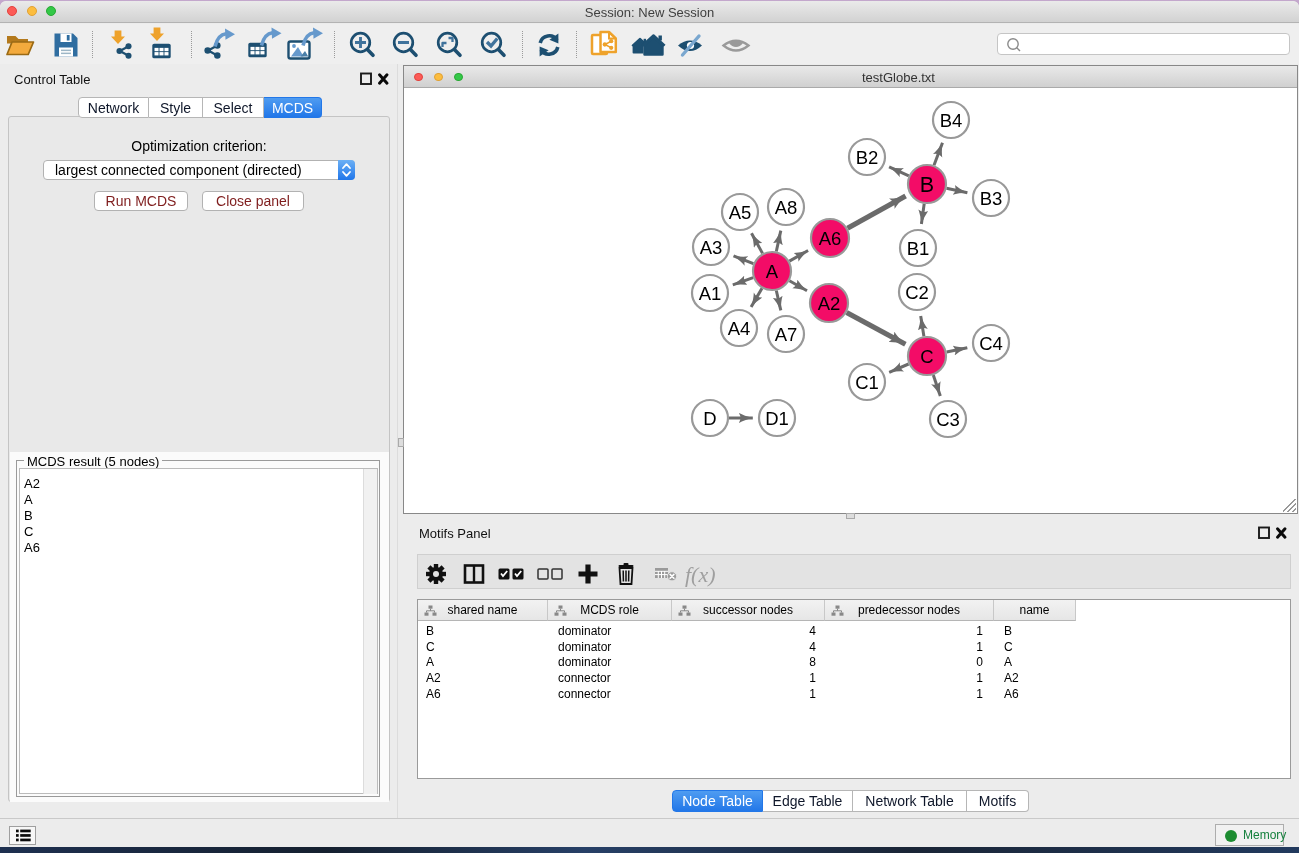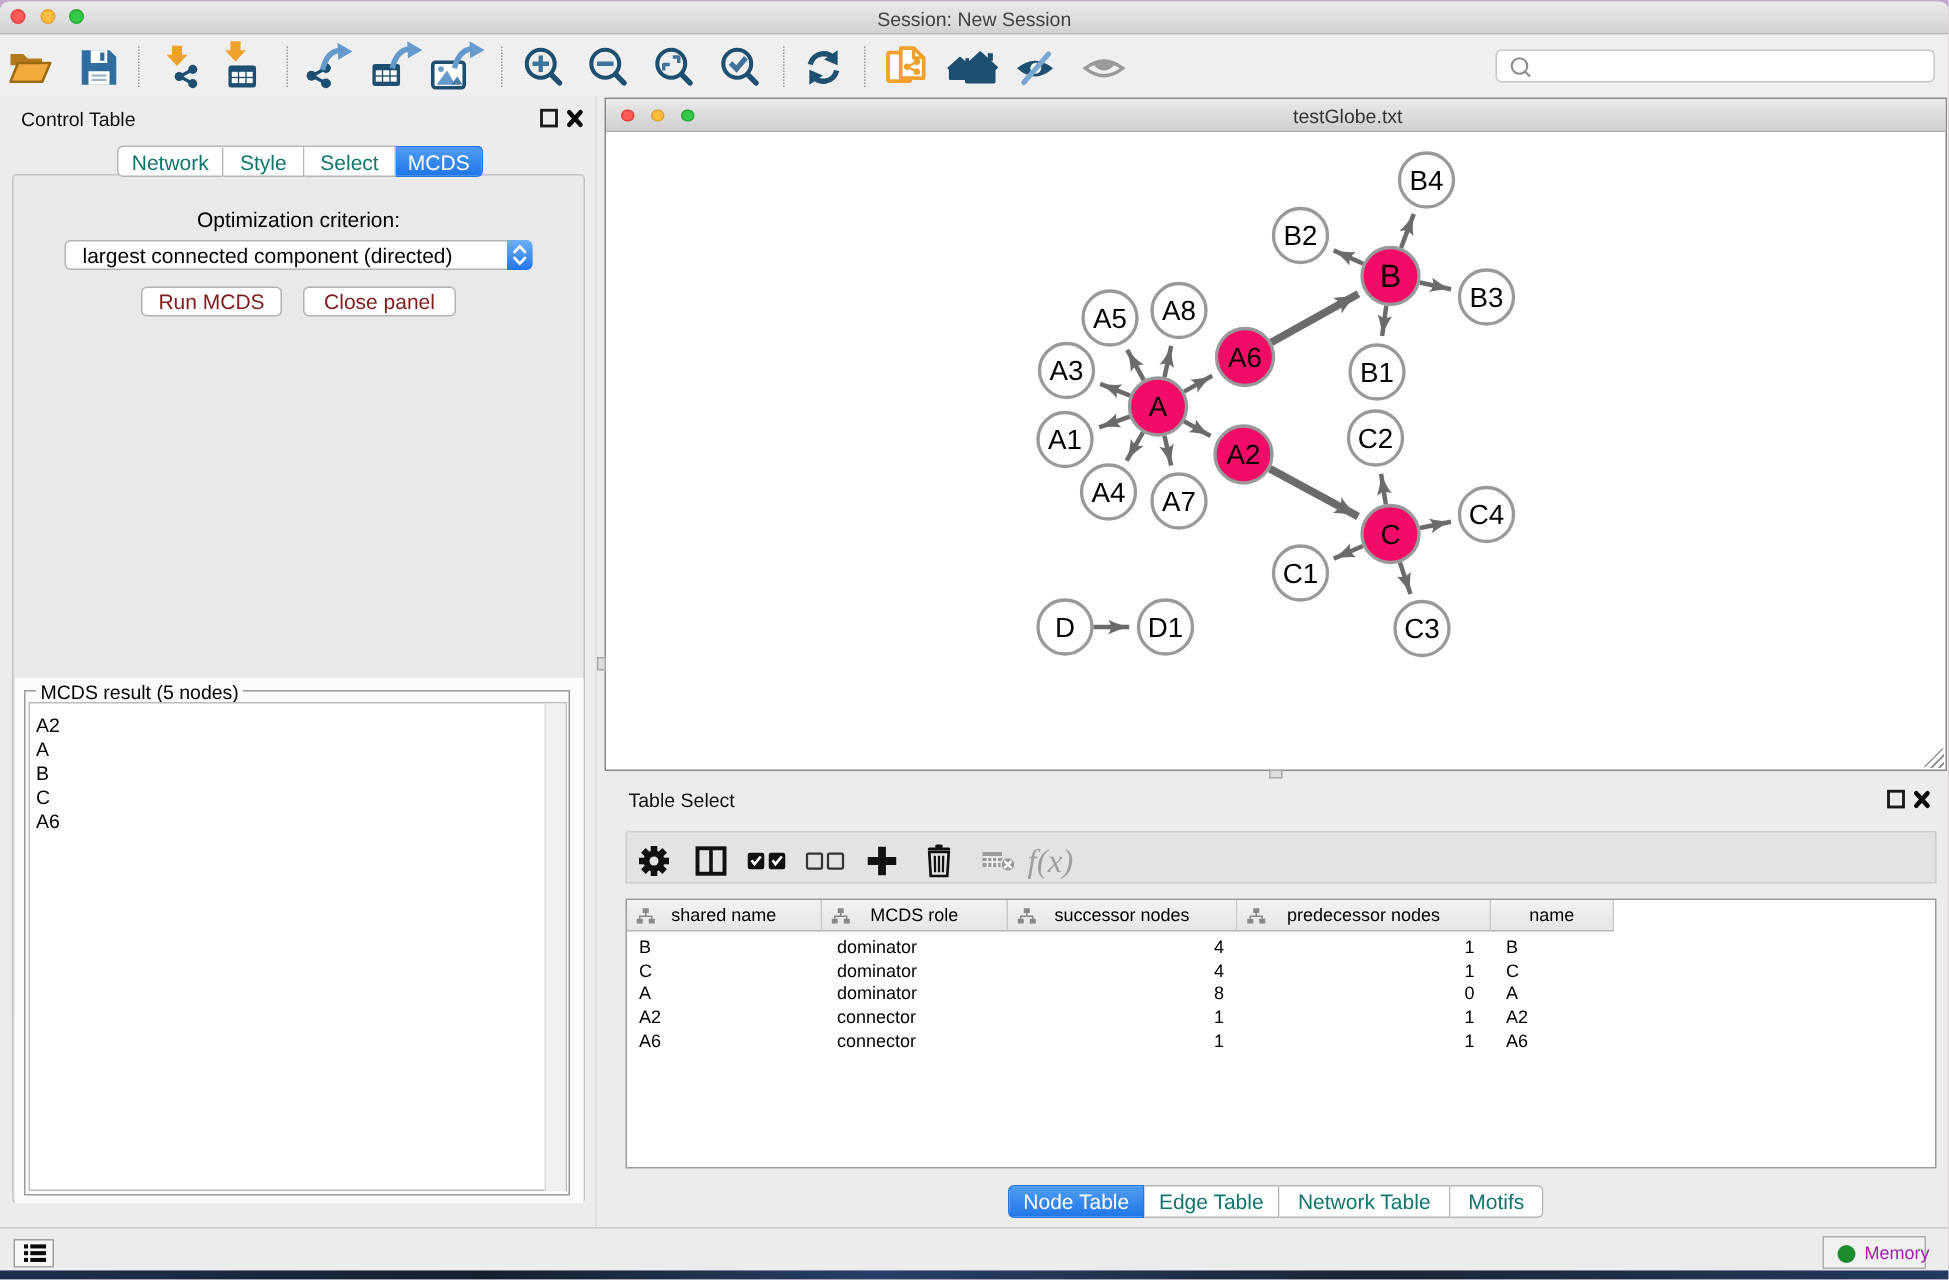--- a/index.html
+++ b/index.html
@@ -19,21 +19,21 @@
 #toolbar { position:absolute; left:0; top:23px; width:1299px; height:40px; background:#efefef; }
 #toolbar svg { position:absolute; top:0; left:0; }
 .vsep { position:absolute; top:7px; height:27px; width:0; border-left:1px dotted #9a9a9a; }
 #search { position:absolute; left:997px; top:9px; width:293px; height:22px; background:#fff;
   border:1px solid #c5c5c5; border-radius:4px; }
 
 #cp-title { position:absolute; left:14px; top:71px; font-size:13px; color:#111; }
 #ctrlpanel { position:absolute; left:8px; top:115px; width:382px; height:686px;
   background:#e9e9e9; border:1px solid #c4c4c4; border-radius:3px; }
 .seg { position:absolute; display:flex; font-size:14px; }
-.seg > div { background:#fff; border:1px solid #b6b6b6; border-left:none; color:#0f766e;
+.seg > div { background:#fff; border:1px solid #b6b6b6; border-left:none; color:#0f172a;
   display:flex; align-items:center; justify-content:center; }
 .seg > div:first-child { border-left:1px solid #b6b6b6; border-radius:4px 0 0 4px; }
 .seg > div:last-child { border-radius:0 4px 4px 0; }
 .seg > div.on { background:linear-gradient(#4f9cf1,#2277e8); color:#fff; border-color:#2277e8; }
 #cp-tabs { left:78px; top:96px; height:21px; z-index:5; }
 #cp-tabs > div:nth-child(1){ width:71px; } #cp-tabs > div:nth-child(2){ width:54px; }
 #cp-tabs > div:nth-child(3){ width:61px; } #cp-tabs > div:nth-child(4){ width:58px; }
 #optlabel { position:absolute; left:0; top:137px; width:398px; text-align:center; font-size:14px; color:#000;}
 #dropdown { position:absolute; left:43px; top:159px; width:312px; height:20px; background:#fff;
   border:1px solid #b2b2b2; border-radius:4px; font-size:14px; line-height:18px; padding-left:11px; }
@@ -76,21 +76,21 @@
 
 #bot-tabs { left:672px; top:789px; height:22px; font-size:14px; }
 #bot-tabs > div:nth-child(1){ width:91px; } #bot-tabs > div:nth-child(2){ width:90px; }
 #bot-tabs > div:nth-child(3){ width:114px; } #bot-tabs > div:nth-child(4){ width:62px; }
 
 #statusbar { position:absolute; left:0; top:817px; width:1299px; height:29px; background:#ececec;
   border-top:1px solid #c9c9c9; }
 #listbtn { position:absolute; left:9px; top:7px; width:27px; height:19px; border:1px solid #9f9f9f;
   background:#f7f7f7; }
 #membtn { position:absolute; right:15px; top:5px; width:69px; height:22px; border:1px solid #adadad;
-  background:#f1f1f1; font-size:12px; color:#a21caf; line-height:21px; padding-left:27px;}
+  background:#f1f1f1; font-size:12px; color:#15803d; line-height:21px; padding-left:27px;}
 #membtn .dot { position:absolute; left:9px; top:5px; width:12px; height:12px; border-radius:50%; background:#1d8c31; }
 </style></head>
 <body>
 <div id="app">
   <div id="titlebar">
       <div class="tl t1"></div>
       <div class="tl t2"></div>
       <div class="tl t3"></div>
     <div id="apptitle">Session: New Session</div>
     </div>
@@ -362,21 +362,21 @@
 <text x="463" y="300.5" text-anchor="middle" font-size="18.5" fill="#000">C1</text>
 <text x="523" y="274.5" text-anchor="middle" font-size="18.5" fill="#000">C</text>
 <text x="544" y="337.5" text-anchor="middle" font-size="18.5" fill="#000">C3</text>
 <text x="306" y="336.5" text-anchor="middle" font-size="18.5" fill="#000">D</text>
 <text x="373" y="336.5" text-anchor="middle" font-size="18.5" fill="#000">D1</text>
       </svg>
     <div class="grip"></div>
   </div>
   <div class="handle" style="left:398px; top:437px;"></div>
   <div class="handle" style="left:846px; top:512px; width:9px; height:6px;"></div>
-  <div id="tp-title">Table Select</div>
+  <div id="tp-title">Motifs Panel</div>
   <div class="winbtns" style="left:1258px; top:525px;">
     <svg width="30" height="14" viewBox="0 0 30 14">
         <rect x="1" y="1.5" width="10" height="10.5" fill="none" stroke="#1a1a1a" stroke-width="1.9"></rect>
         <path d="M19.5 2.8 L27 11.2 M27 2.8 L19.5 11.2" stroke="#0a0a0a" stroke-width="3" stroke-linecap="round"></path>
       </svg>
   </div>
   <div id="tptoolbar"><svg width="320" height="33" viewBox="0 0 320 33" id="tpicons">
         <g transform="translate(18,19)">
           <rect x="-2.2" y="-10" width="4.4" height="6" fill="#111" transform="rotate(0)"></rect>
           <rect x="-2.2" y="-10" width="4.4" height="6" fill="#111" transform="rotate(45)"></rect>

